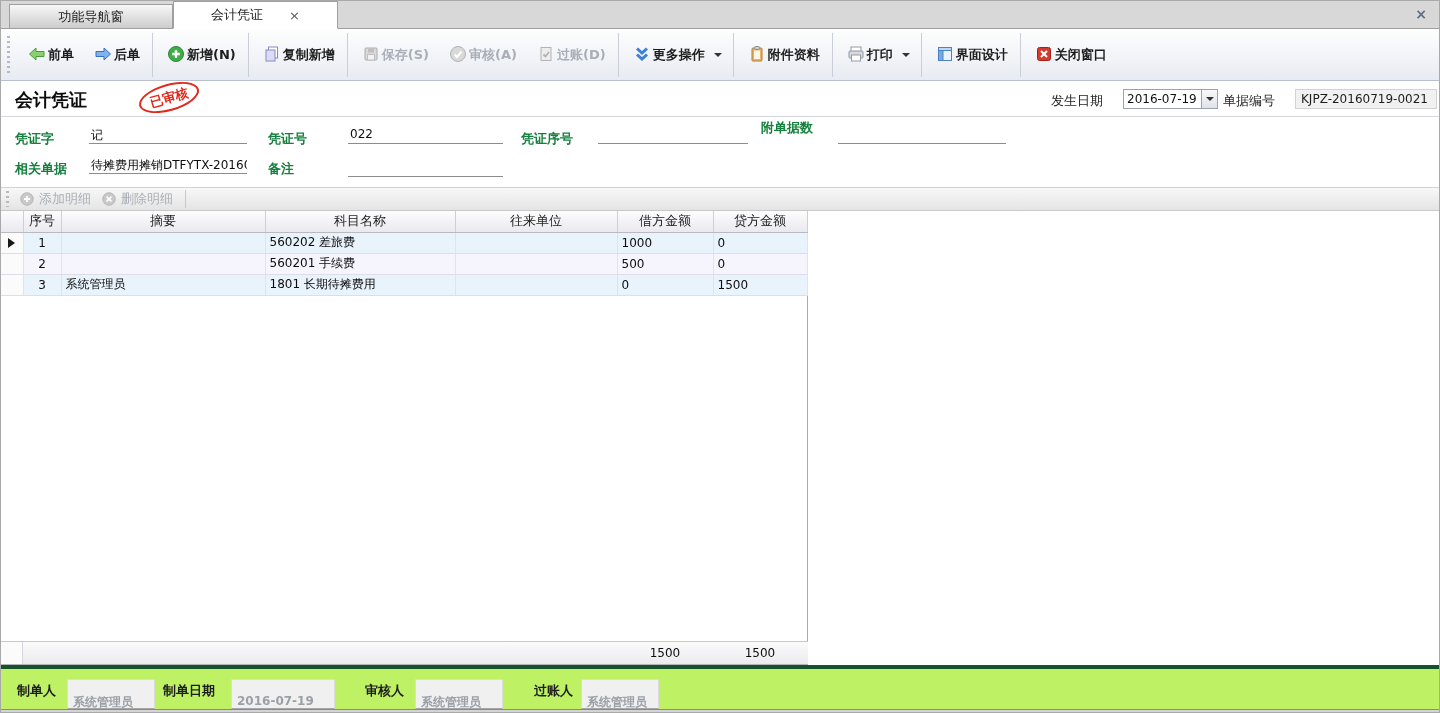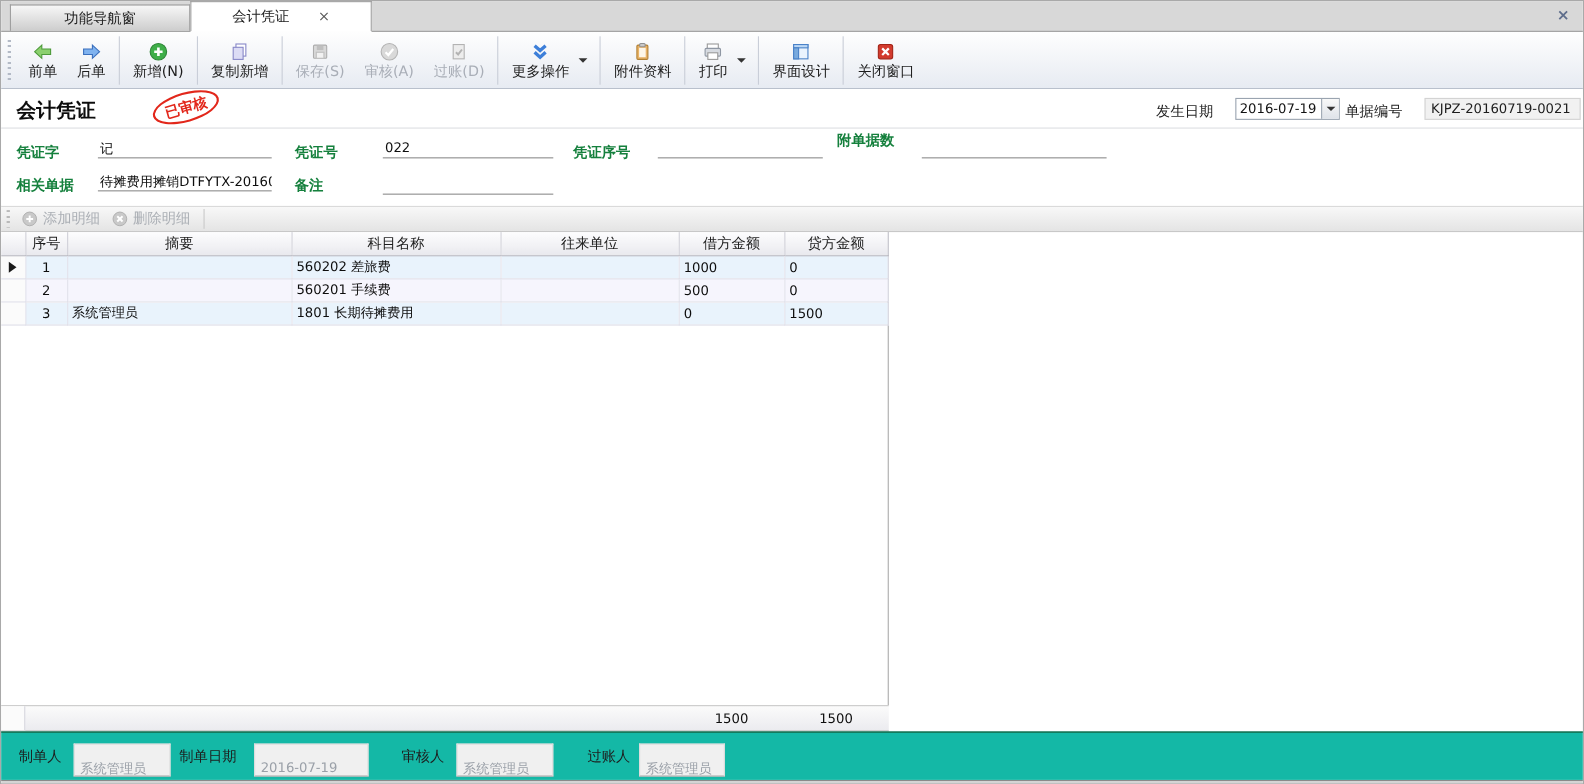--- a/index.html
+++ b/index.html
@@ -17,22 +17,22 @@
                 border-bottom:1px solid #fff; margin-bottom:-1px; position:relative; z-index:2; }
   .tab-close { margin-left:26px; color:#5a5a5a; font-size:13px; line-height:1; }
   .win-close { position:absolute; right:12px; top:6px; color:#5f6e8c; font-size:14px;
                line-height:1; font-weight:bold; cursor:default; }
 
   
   .toolbar { height:52px; background:linear-gradient(#fefefe,#e7ebf2);
              border-bottom:1px solid #b9c0cc; display:flex; align-items:center; padding-left:6px; }
   .tb-grip { width:3px; height:38px; margin:0 7px 0 0;
              background:repeating-linear-gradient(to bottom,#b3bac6 0 2px,transparent 2px 5px); }
-  .tb-item { display:flex; flex-direction:column; align-items:center; justify-content:center;
-             height:46px; padding:2px 9px; border-radius:2px; }
+  .tb-item { display:flex; flex-direction:row; align-items:center; justify-content:center;
+             height:46px; padding:2px 9px; border-radius:2px;font-weight:bold; }
   .tb-item .ico { width:22px; height:20px; display:flex; align-items:center; justify-content:center; margin-bottom:2px; }
   .tb-label { font-size:13px; color:#1d1d1d; white-space:nowrap; line-height:1.05; }
   .tb-item.disabled .tb-label { color:#a9aeb7; }
   .tb-sep { width:1px; height:44px; background:#c9ced8; margin:0 3px; }
   .tb-caret { width:0; height:0; border-left:4px solid transparent; border-right:4px solid transparent;
               border-top:4px solid #333; margin:0 8px 0 0; align-self:center; }
 
   
   .titlebar { position:relative; height:36px; background:#fff; border-bottom:1px solid #d4d7db; }
   .page-title { position:absolute; left:14px; top:7px; font-size:18px; font-weight:bold; color:#0d0d0d; }
@@ -87,21 +87,21 @@
   
   .totalsrow { position:relative; width:807px; height:24px; border-top:1px solid #c9c9c9;
                border-bottom:1px solid #b5b5b5; background:linear-gradient(#fbfbfb,#ebebef); }
   .t-ind { position:absolute; left:0; top:0; bottom:0; width:22px; background:#fbfbfb;
            border-right:1px solid #d5d5dd; }
   .t-val { position:absolute; top:4px; font-size:12px; color:#0d0d0d; text-align:center; }
   .t-debit { left:616px; width:96px; }
   .t-credit { left:712px; width:94px; }
 
   
-  .footerbar { position:relative; height:44px; background:#14b8a6; border-top:1px solid #14532d; }
+  .footerbar { position:relative; height:44px; background:#bef264; border-top:4px solid #14532d;font-weight:bold; }
   .ft-label { position:absolute; top:13px; font-size:13px; color:#1d1d1d; white-space:nowrap; }
   .ft-field { position:absolute; top:10px; height:20px; background:#f0f0f0;
               border:1px solid #dcdcdc; border-bottom:1px solid #a6a6a6; color:#9aa0a8;
               font-size:12px; padding:14px 5px; white-space:nowrap; overflow:hidden; }
   .bottomstrip { height:5px; background:#d4d4d4; border-top:1px solid #8a8a8a; }
 </style>
 </head>
 <body>
 
 <div class="window">

